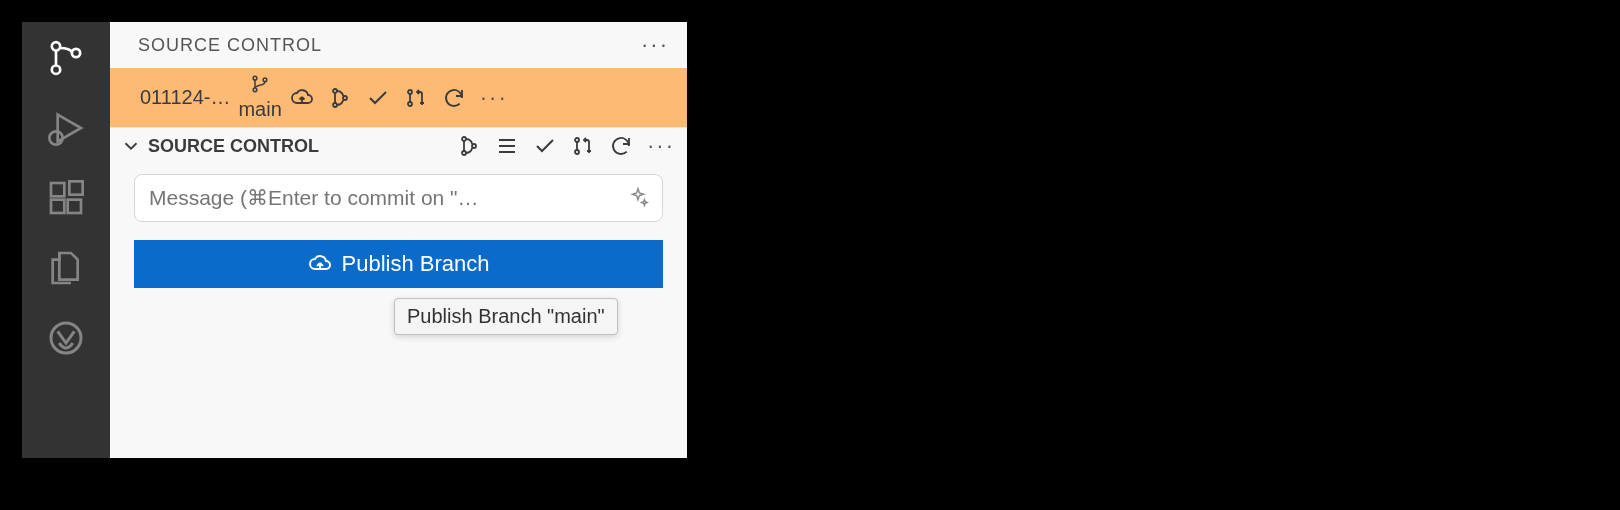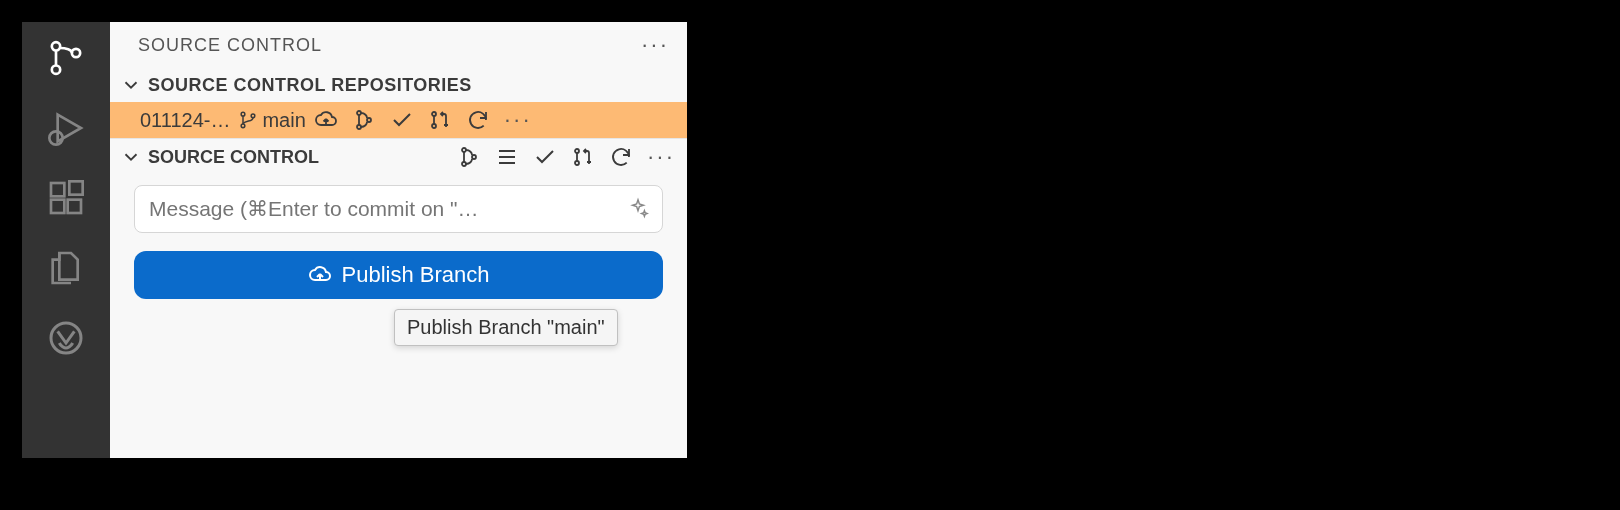--- a/index.html
+++ b/index.html
@@ -8,31 +8,31 @@
   .activitybar { width: 88px; background: #333333; display: flex; flex-direction: column; align-items: center; padding-top: 14px; gap: 26px; }
   .activitybar .aicon { width: 44px; height: 44px; display:flex; align-items:center; justify-content:center; color:#858585; cursor:pointer; }
   .activitybar .aicon.active { color:#ffffff; }
   .activitybar .aicon svg { width: 40px; height: 40px; }
   .panel { flex: 1; background: #f8f8f8; display:flex; flex-direction:column; color:#3b3b3b; }
   .panel-header { display:flex; align-items:center; justify-content:space-between; padding: 12px 18px 12px 28px; font-size: 18px; letter-spacing: 1px; color:#555; }
   .section-header { display:flex; align-items:center; padding: 6px 12px 6px 10px; font-size: 18px; font-weight:700; letter-spacing:.5px; gap:6px; }
   .chev { width:22px; height:22px; color:#3b3b3b; }
   .repo-row { display:flex; align-items:center; background:#fdba74; padding: 6px 10px 6px 30px; gap: 8px; }
   .repo-name { font-size:20px; color:#3b3b3b; white-space:nowrap; overflow:hidden; text-overflow:ellipsis; max-width:110px; }
-  .branch-ind { display:flex; align-items:center; gap:4px; font-size:20px; color:#3b3b3b; }
+  .branch-ind { display:flex; align-items:center; gap:4px; font-size:20px; color:#3b3b3b;flex-direction:column; }
   .icon-row { display:flex; align-items:center; gap:14px; color:#3b3b3b; }
   .icon-row .ic { width:24px; height:24px; display:flex; align-items:center; justify-content:center; cursor:pointer; }
   .icon-row .ic svg { width:24px; height:24px; }
   .sc-section { display:flex; align-items:center; justify-content:space-between; padding: 6px 12px 6px 10px; border-top:1px solid #e6e6e6; }
   .sc-section .left { display:flex; align-items:center; gap:6px; font-size:18px; font-weight:700; }
   .msg-wrap { padding: 10px 24px 0 24px; position:relative; }
   .msg-input { width:100%; height:48px; border:1px solid #d6d6d6; border-radius:8px; background:#fff; font-size:21px; color:#777; padding: 0 44px 0 14px; }
   .sparkle { position:absolute; right:38px; top:22px; width:22px; height:22px; color:#888; }
   .btn-wrap { padding: 18px 24px 0 24px; }
-  .publish-btn { width:100%; height:48px; background:#0b6bcb; color:#fff; border:none; border-radius:12px; font-size:22px; display:flex; align-items:center; justify-content:center; gap:10px; cursor:pointer; }
+  .publish-btn { width:100%; height:48px; background:#0b6bcb; color:#fff; border:none; border-radius:0; font-size:22px; display:flex; align-items:center; justify-content:center; gap:10px; cursor:pointer; }
   .publish-btn svg { width:24px; height:24px; }
   .tooltip { position:absolute; margin-top:10px; margin-left:260px; background:#f5f5f5; border:1px solid #c0c0c0; border-radius:4px; padding:6px 12px; font-size:20px; color:#333; box-shadow:0 2px 6px rgba(0,0,0,.15); }
   .ellipsis { font-size:22px; letter-spacing:2px; color:#555; cursor:pointer; line-height:1; }
 </style>
 </head>
 <body>
 
 <div class="workbench">
 
   <div class="activitybar">
@@ -74,26 +74,20 @@
     </div>
   </div>
 
   <div class="panel">
 
     <div class="panel-header">
       <span>SOURCE CONTROL</span>
       <span class="ellipsis">···</span>
     </div>
 
-    <div class="section-header">
-      <svg class="chev" viewBox="0 0 24 24" fill="none" stroke="currentColor" stroke-width="2">
-          <path d="M6 9l6 6 6-6"></path>
-        </svg>
-      <span>SOURCE CONTROL REPOSITORIES</span>
-    </div>
 
     <div class="repo-row">
       <span class="repo-name">011124-…</span>
       <span class="branch-ind">
         <svg width="20" height="20" viewBox="0 0 24 24" fill="none" stroke="currentColor" stroke-width="1.8">
           <circle cx="6" cy="5" r="2.2"></circle>
             <circle cx="6" cy="19" r="2.2"></circle>
             <circle cx="18" cy="7" r="2.2"></circle>
           <path d="M6 7.2v9.6"></path>
             <path d="M18 9.2c0 5-8 3-12 7"></path>

